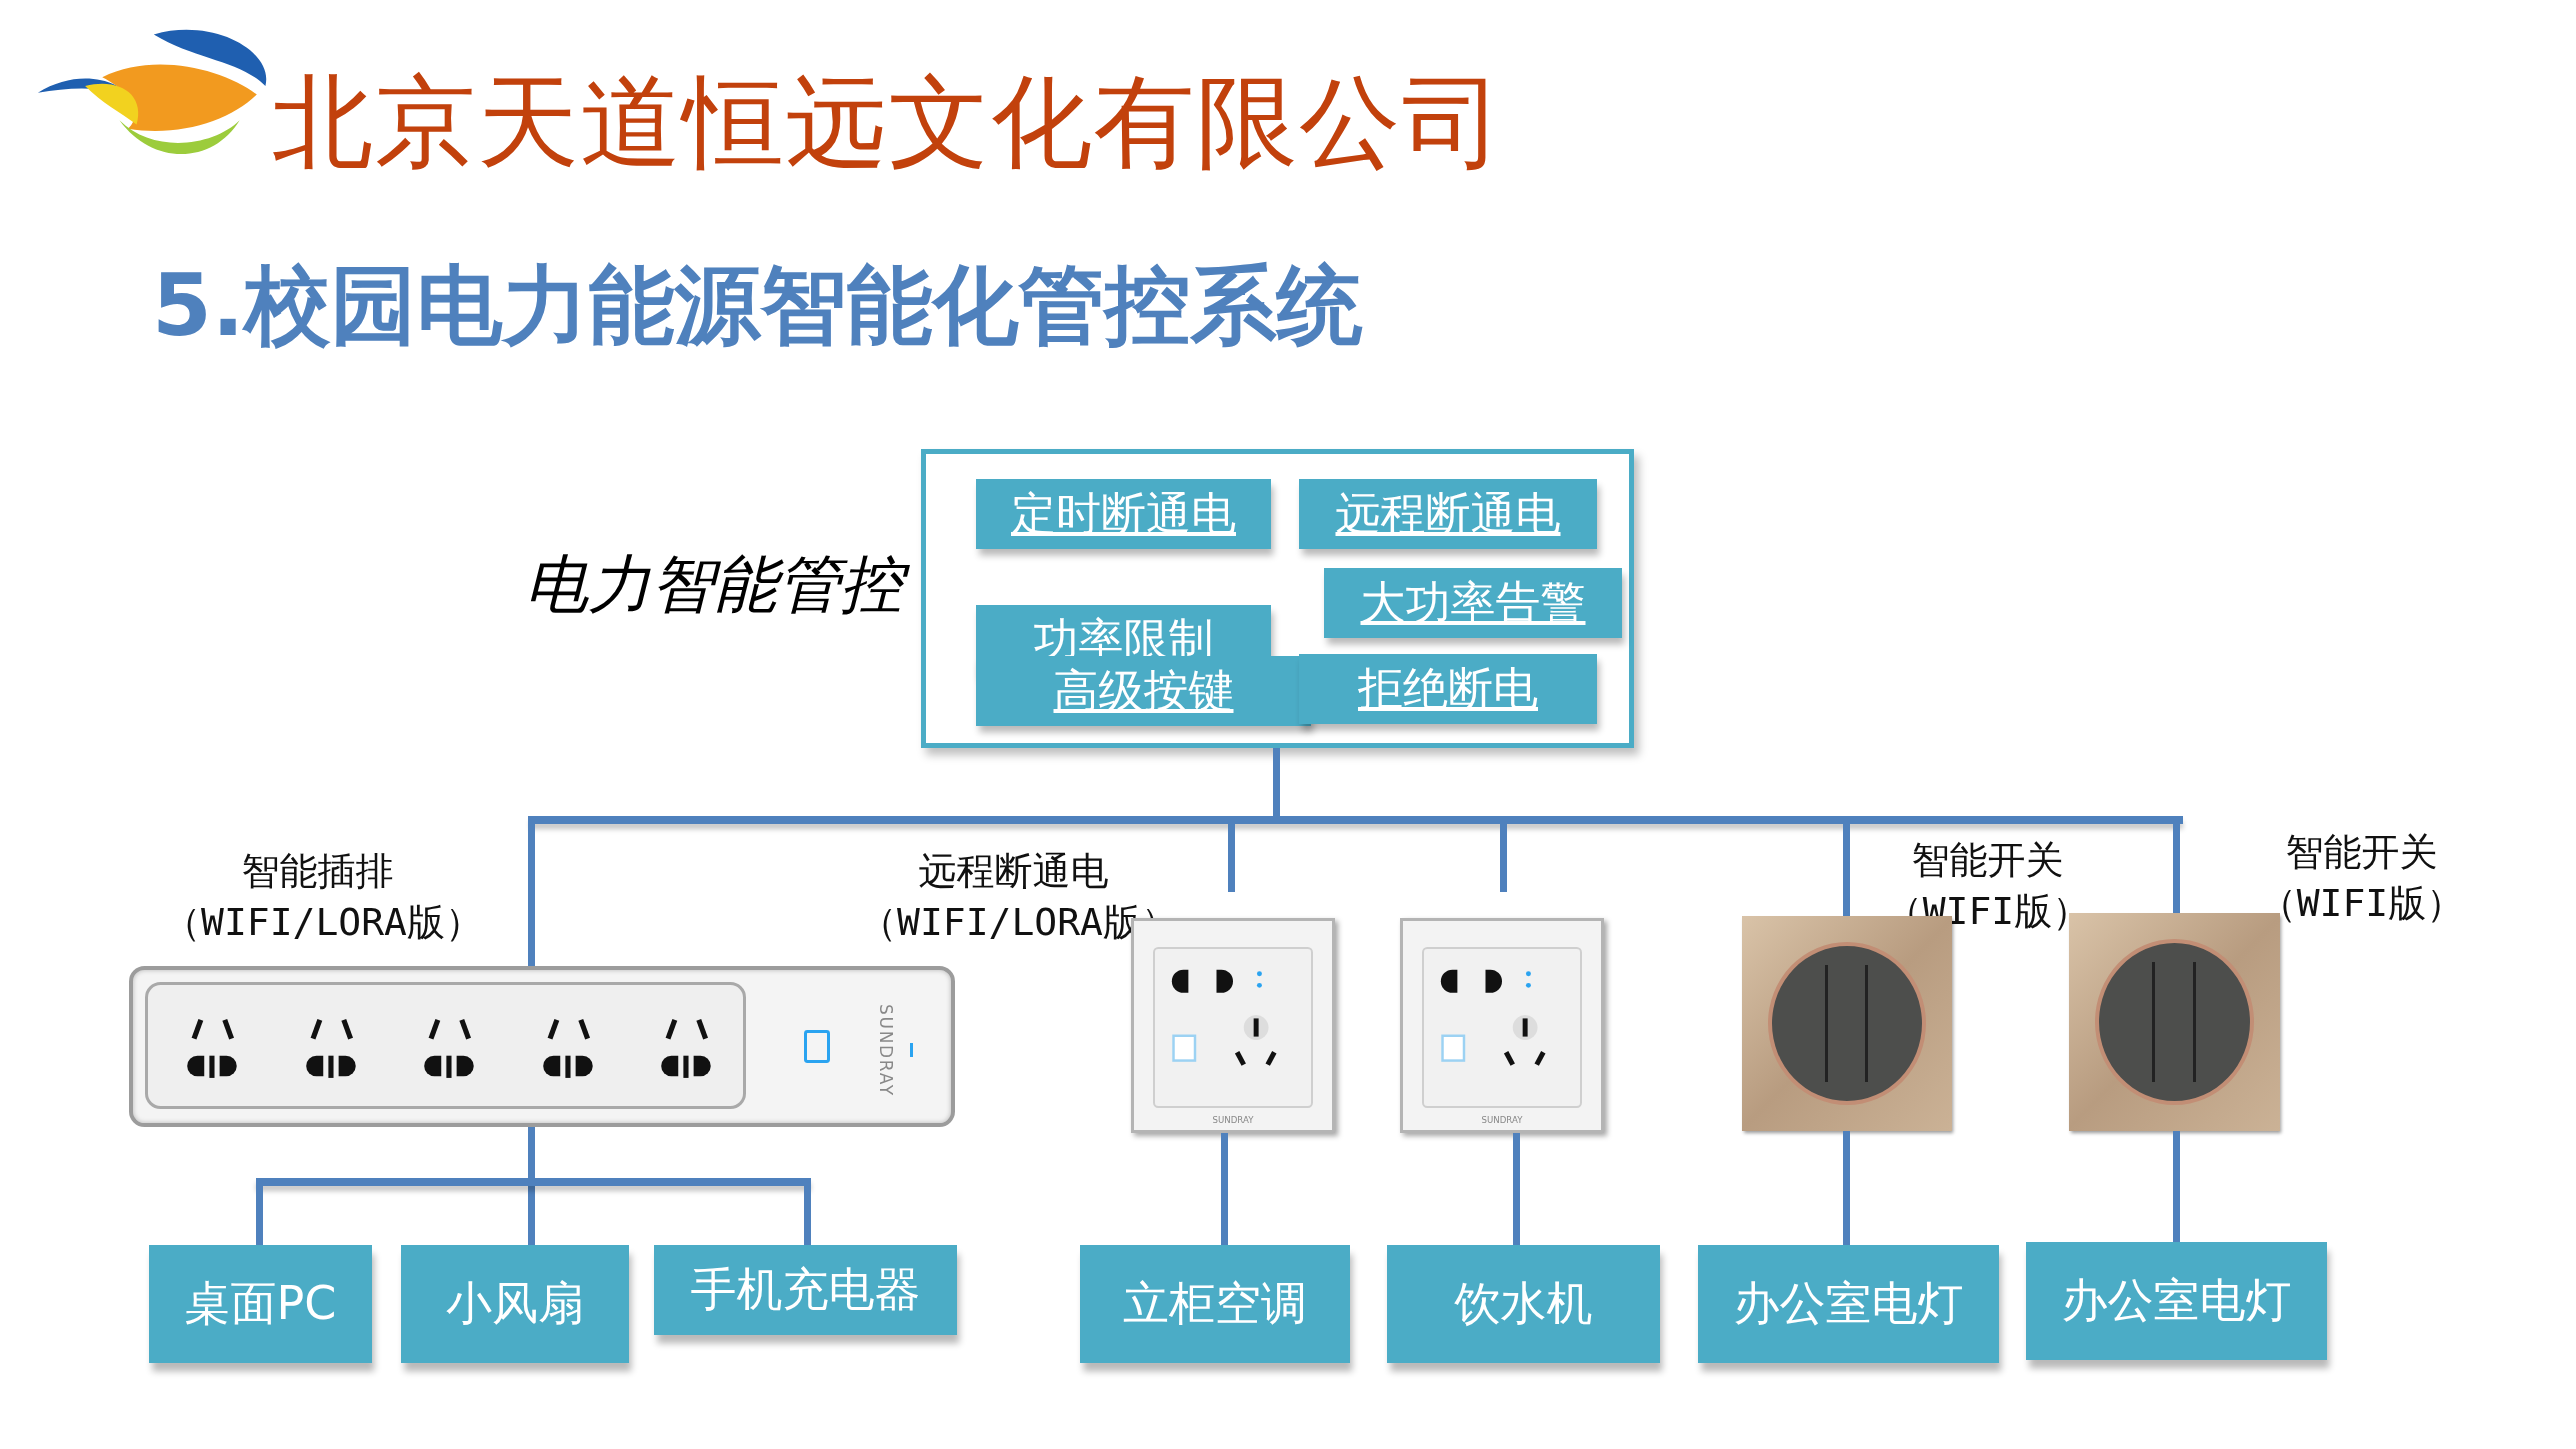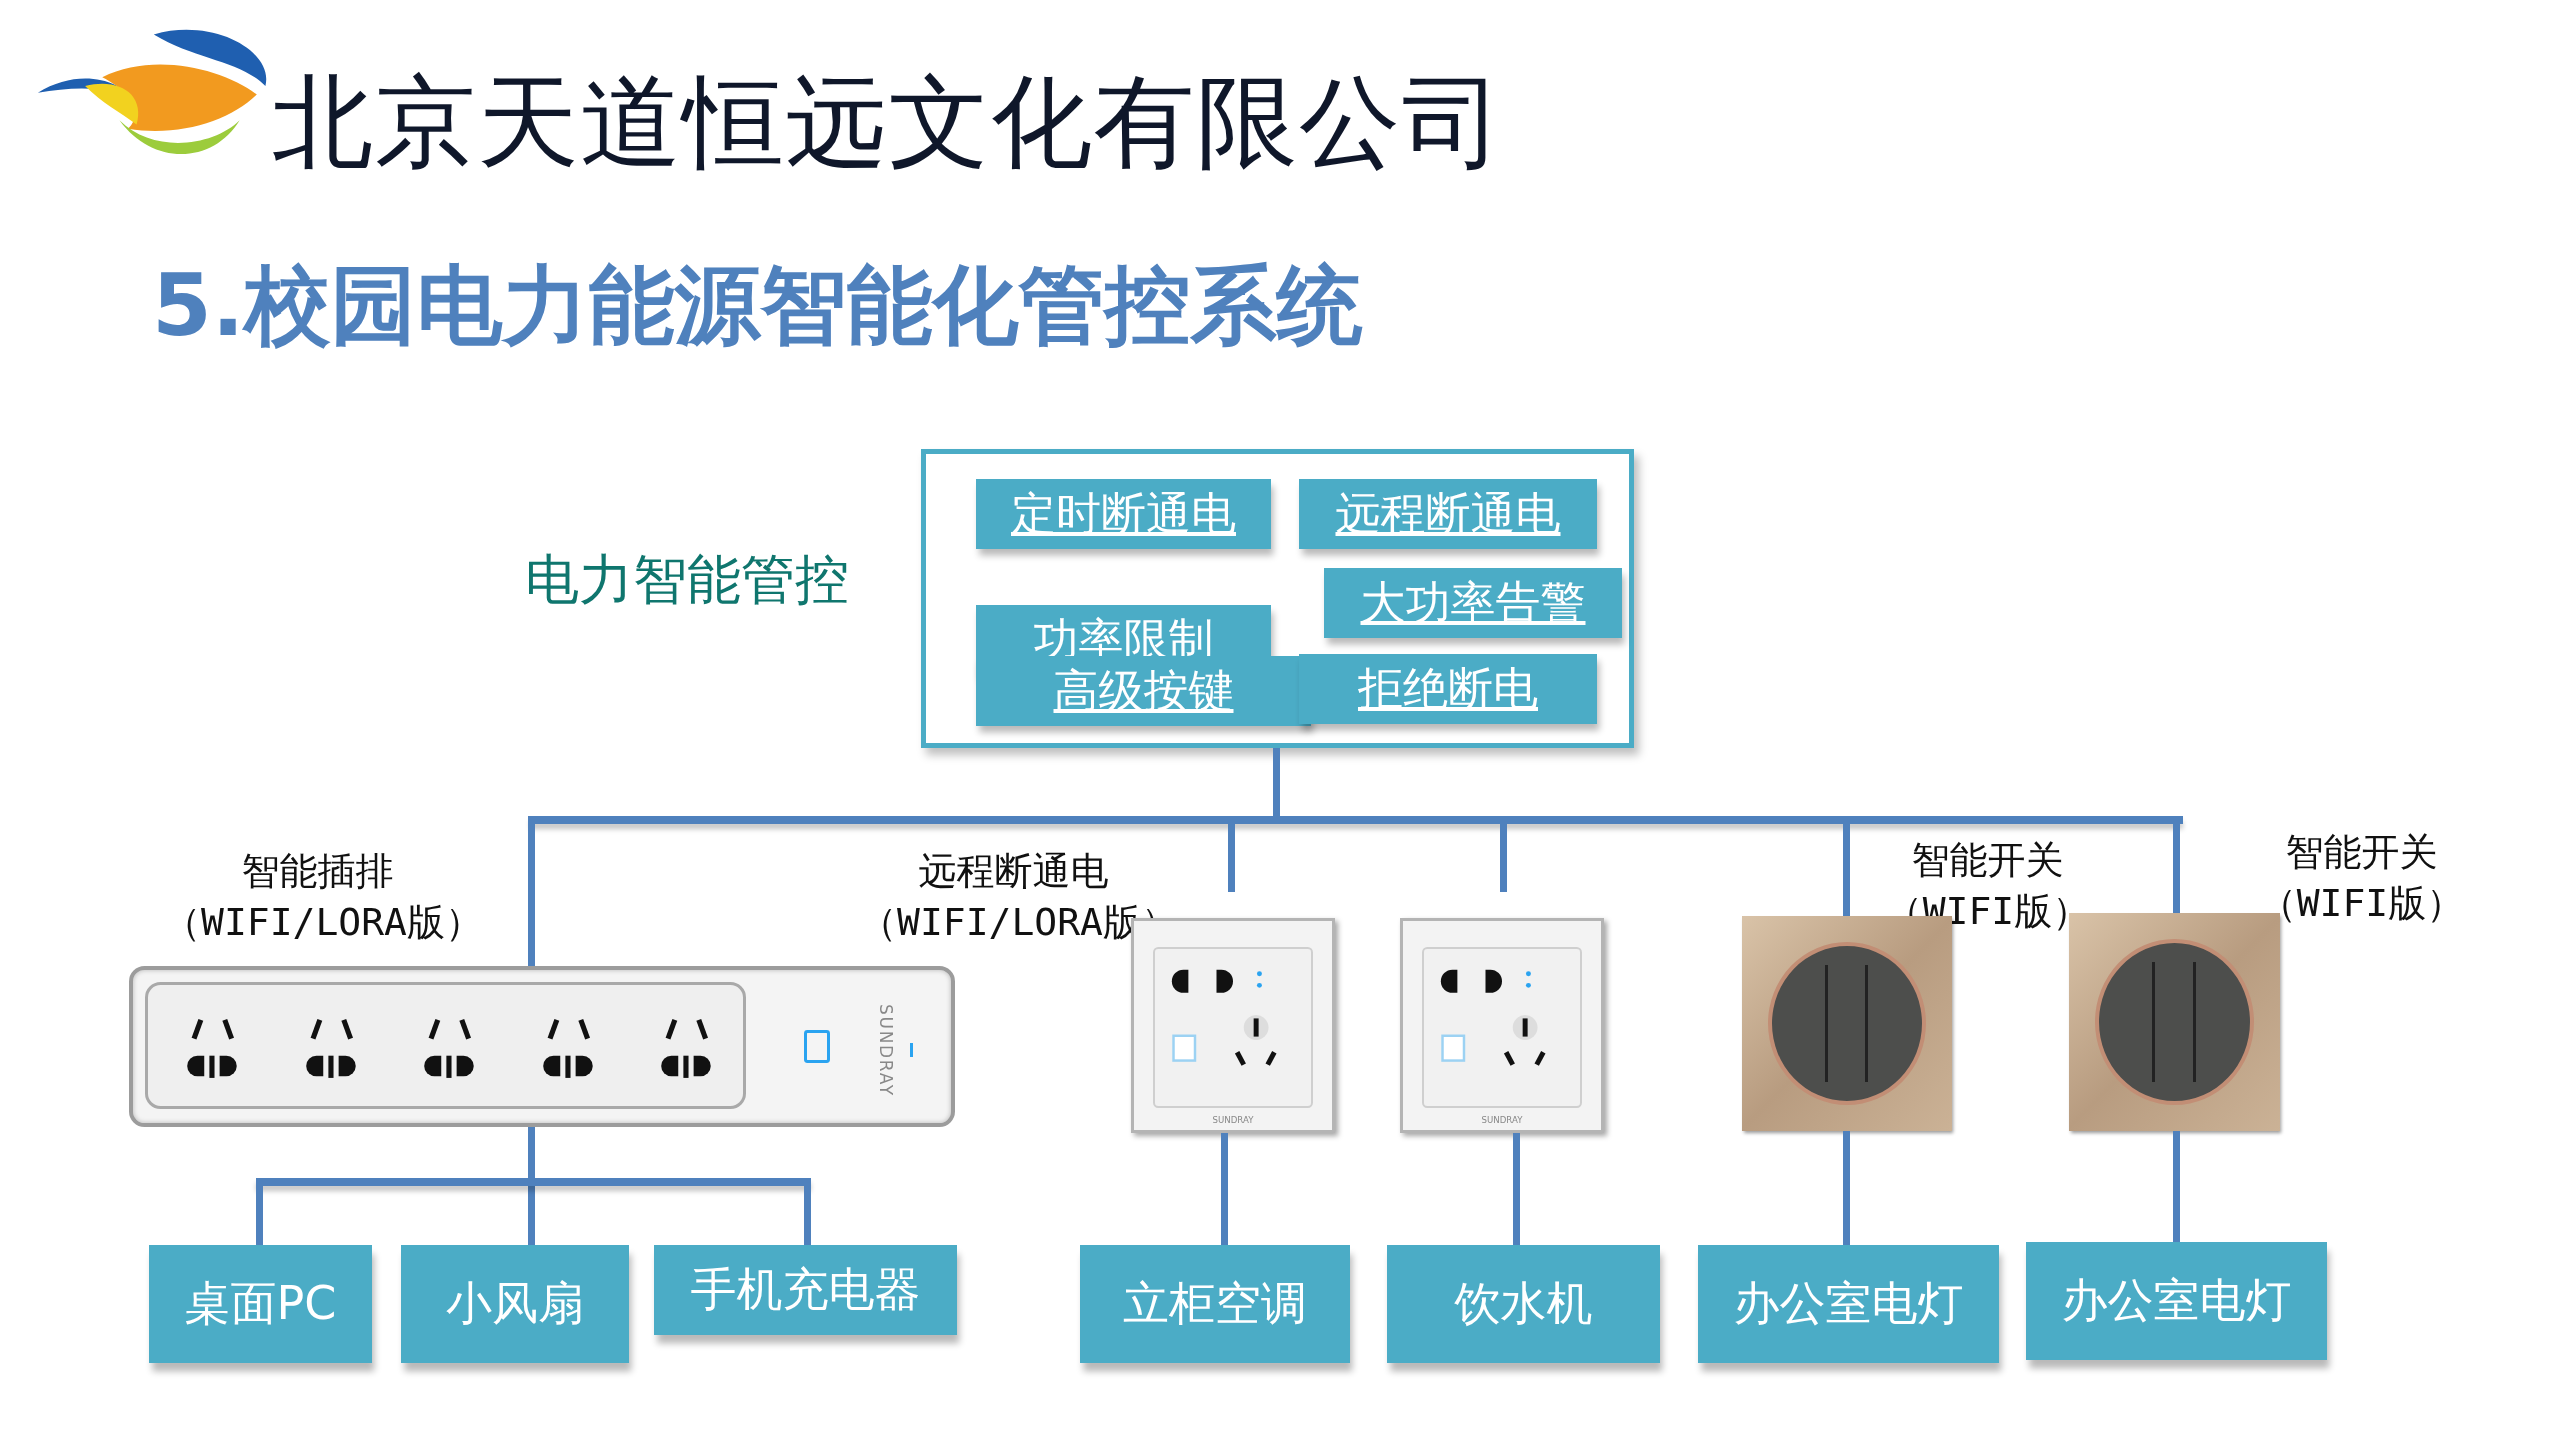--- a/index.html
+++ b/index.html
@@ -1,27 +1,27 @@
 <!DOCTYPE html>
 <html style="font-size:13.7px"><head>
 <meta charset="utf-8">
 <style>
   html, body { margin:0; padding:0; background:#ffffff; }
   body { width:2576px; height:1449px; position:relative; overflow:hidden;
          font-family:"DejaVu Sans","Liberation Sans",sans-serif; }
   .abs { position:absolute; }
   .logo { left:25px; top:17px; width:249px; height:155px; }
-  .company { left:272px; top:67px; font-size:101px; color:#0f172a; letter-spacing:1.7px;
+  .company { left:272px; top:67px; font-size:101px; color:#c2410c; letter-spacing:1.7px;
              font-family:"DejaVu Serif","Liberation Serif",serif; font-weight:normal; white-space:nowrap; line-height:1.1; }
   .title { left:152px; top:258px; font-size:86px; color:#4F81BD; font-weight:bold; white-space:nowrap; line-height:1.1; }
   .ctrl-box { left:921px; top:449px; width:703px; height:289px; border:5.2px solid #4BACC6;
               background:#fff; box-shadow:5.2px 6.9px 8.6px rgba(0,0,0,0.25); }
   .fn-btn { background:#4BACC6; color:#fff; font-size:45px; display:flex; align-items:center;
             justify-content:center; box-shadow:2.6px 6.9px 6.9px rgba(0,0,0,0.28); white-space:nowrap;text-decoration:underline; }
-  .ctrl-label { left:525px; top:550px; font-size:54px; color:#0f766e; white-space:nowrap; line-height:1.1; }
+  .ctrl-label { left:525px; top:550px; font-size:63px; color:#000000; white-space:nowrap; line-height:1.1;font-style:italic; }
   .line { background:#4F81BD; position:absolute; }
   .hline { height:7.7px; box-shadow:0 5.2px 5.2px rgba(0,0,0,0.22); }
   .vline { width:6.9px; }
   .dev-label { text-align:center; color:#111; font-size:38px; line-height:1.35; white-space:nowrap;
                font-family:"DejaVu Sans Mono","Liberation Mono",monospace; background:transparent; }
   .leaf { background:#4BACC6; color:#fff; font-size:46px; display:flex; align-items:center;
           justify-content:center; box-shadow:2.6px 8.6px 6.9px rgba(0,0,0,0.28); white-space:nowrap; }
   .strip { left:129px; top:966px; width:826px; height:161px; border-radius:15.5px;
            background:#f4f4f4; border:4.3px solid #9c9c9c; box-sizing:border-box;
            box-shadow:inset 0 0 5.2px rgba(0,0,0,0.25); }

